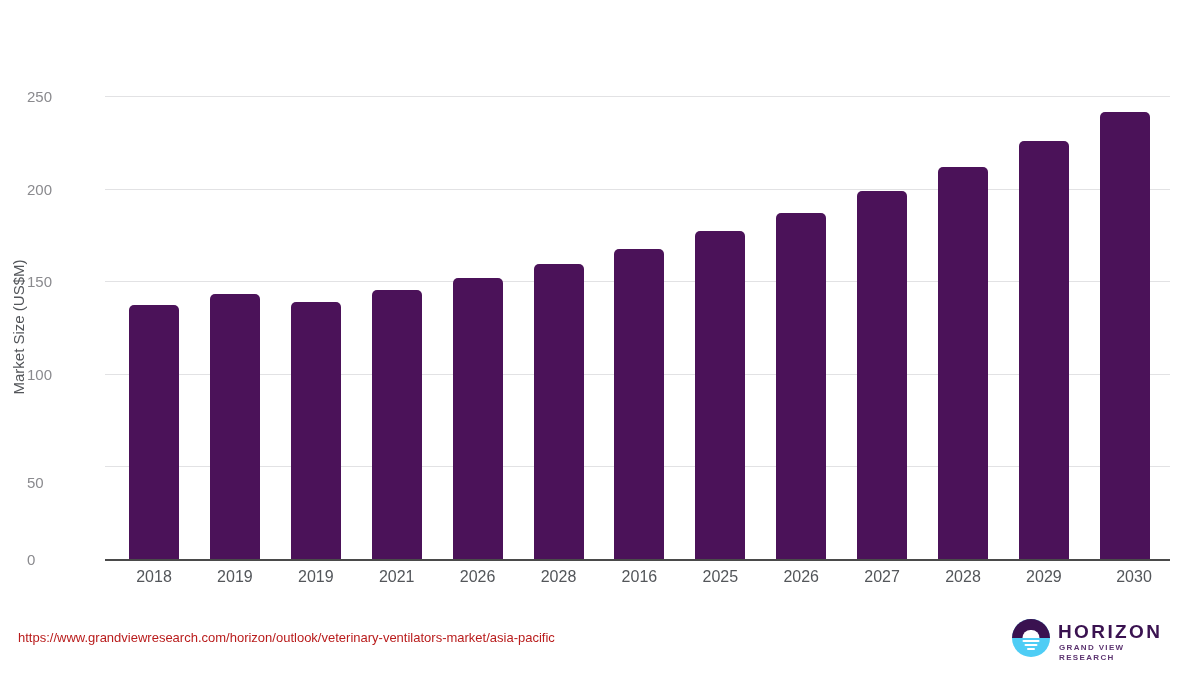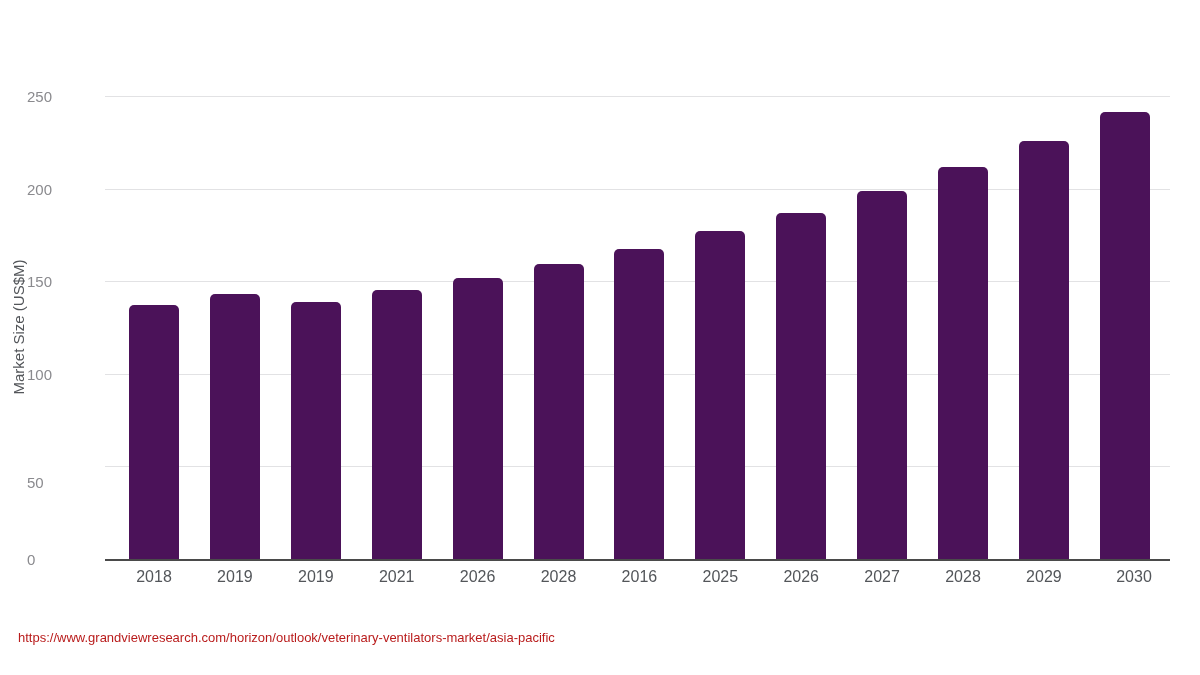--- a/index.html
+++ b/index.html
@@ -223,14 +223,25 @@
       <div class="bar" title="2028: 211.5" style="left: 819px; width: 50px; height: 391.698px; background: rgb(75, 18, 89);"></div>
       <div class="xtick-label" style="left: 804px;">2028</div>
       <div class="bar" title="2029: 225.5" style="left: 899.9px; width: 50px; height: 417.626px; background: rgb(75, 18, 89);"></div>
       <div class="xtick-label" style="left: 884.9px;">2029</div>
       <div class="bar" title="2030: 241.5" style="left: 980.8px; width: 50px; height: 447.258px; background: rgb(75, 18, 89);"></div>
       <div class="xtick-label" style="left: 975px;">2030</div>
     </div>
 
   <div id="footer-url">https://www.grandviewresearch.com/horizon/outlook/veterinary-ventilators-market/asia-pacific</div>
 
+  <div id="logo">
+    <div id="logo-mark">
+      <div class="top-half"></div>
+      <div class="dome"></div>
+      <div class="wave w1"></div>
+      <div class="wave w2"></div>
+      <div class="wave w3"></div>
+    </div>
+    <div id="logo-wordmark">HORIZON</div>
+    <div id="logo-tagline">GRAND VIEW RESEARCH</div>
+  </div>
 
 </div>
 
 </body></html>

